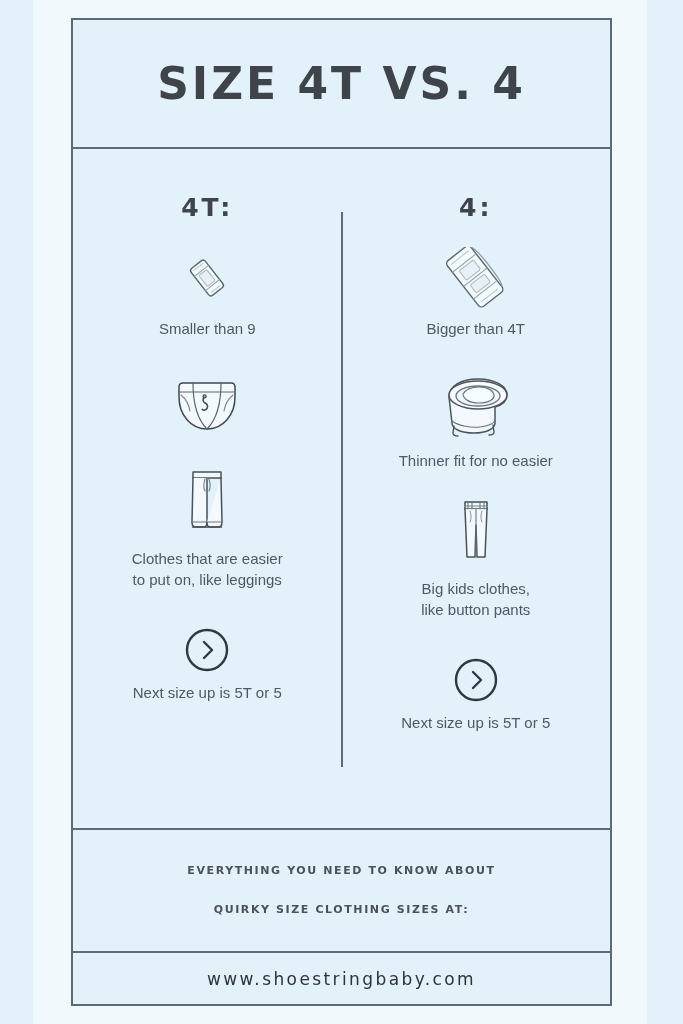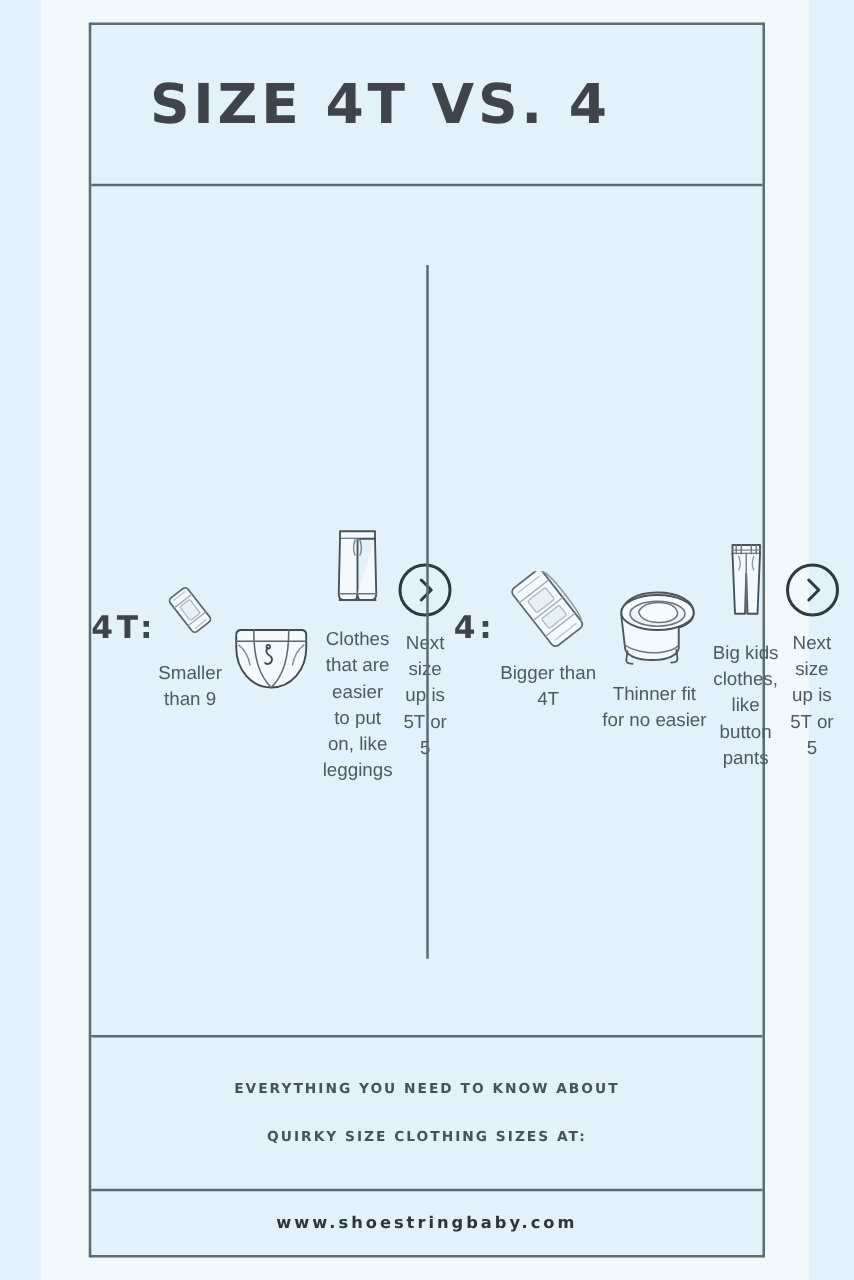--- a/index.html
+++ b/index.html
@@ -68,22 +68,21 @@
 
   
   .title-area {
     position: absolute;
     left: 0;
     top: 0;
     width: 100%;
     height: 127px;
     display: flex;
     align-items: center;
-    justify-content: flex-start;
-    padding-left: 47px;
+    justify-content: center;
   }
   .title {
     font-family: "DejaVu Sans", sans-serif;
     font-weight: 700;
     font-size: 44px;
     letter-spacing: 3px;
     color: #3e444a;
     text-align: center;
     white-space: nowrap;
   }
@@ -93,21 +92,21 @@
     position: absolute;
     left: 0;
     top: 127px;
     width: 100%;
     height: 681px;
     display: flex;
   }
   .column {
     flex: 1 1 50%;
     display: flex;
-    flex-direction: row;
+    flex-direction: column;
     align-items: center;
     padding-top: 46px;
     box-sizing: border-box;
   }
   .col-head {
     font-family: "DejaVu Sans", sans-serif;
     font-weight: 700;
     font-size: 25px;
     letter-spacing: 3px;
     color: #3e444a;
@@ -172,22 +171,22 @@
     left: 0;
     top: 931px;
     width: 100%;
     height: 55px;
     display: flex;
     align-items: center;
     justify-content: center;
   }
   .url-text {
     font-family: "DejaVu Sans", sans-serif;
-    font-weight: 700;
-    font-size: 13px;
+    font-weight: 400;
+    font-size: 17px;
     letter-spacing: 2.4px;
     color: #2f343a;
     white-space: nowrap;
   }
 
   svg { display: block; }
 </style>
 </head>
 <body>
 

